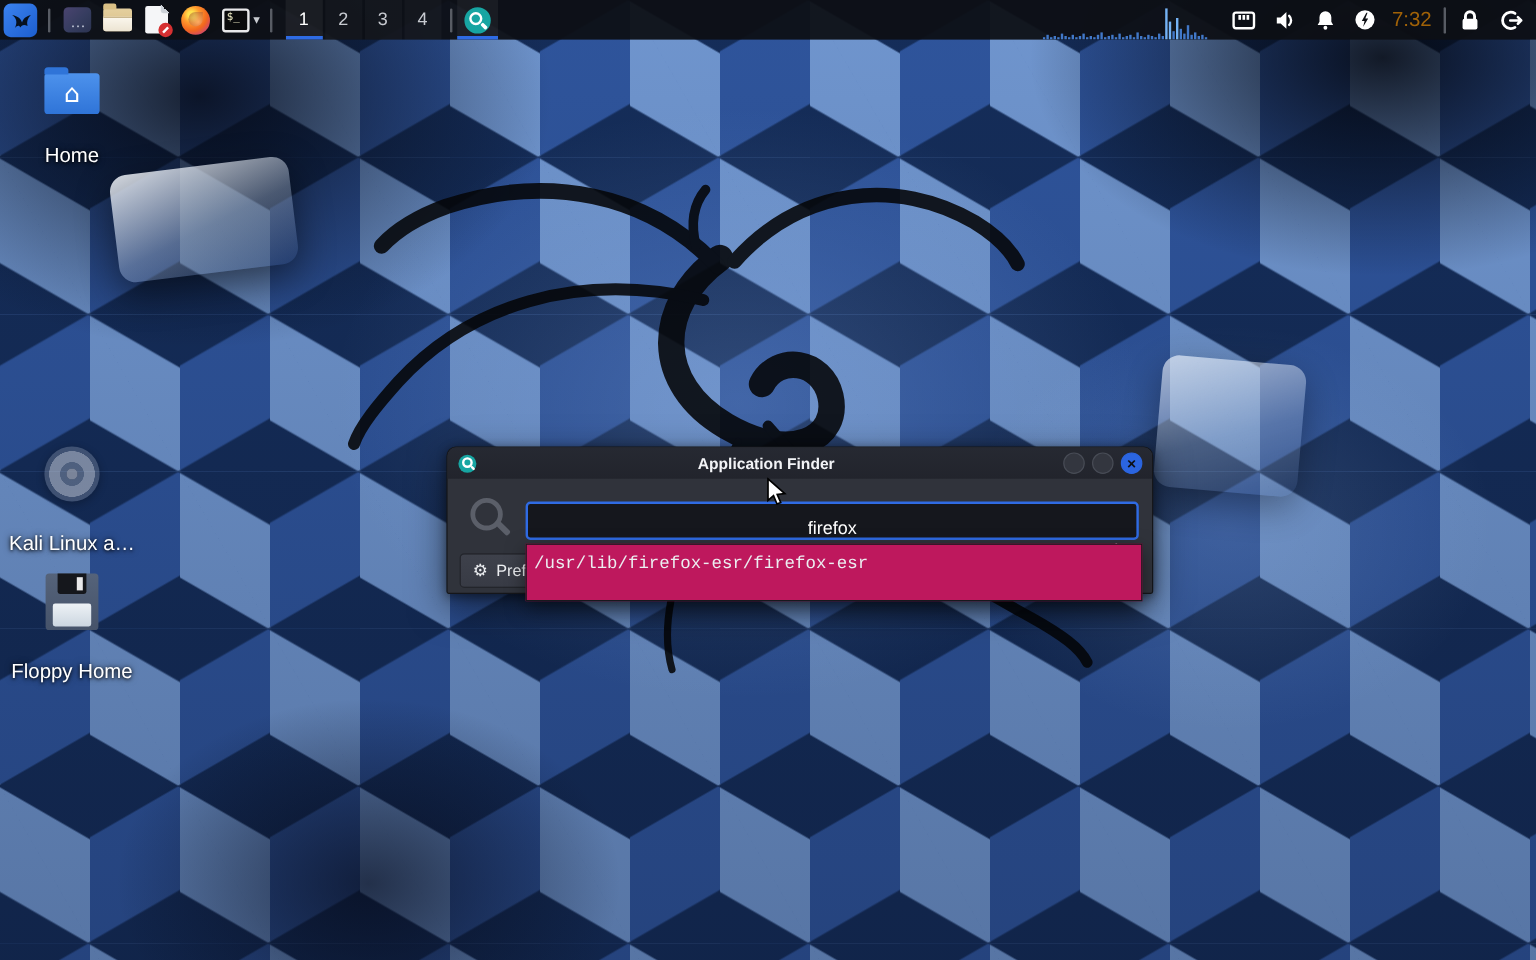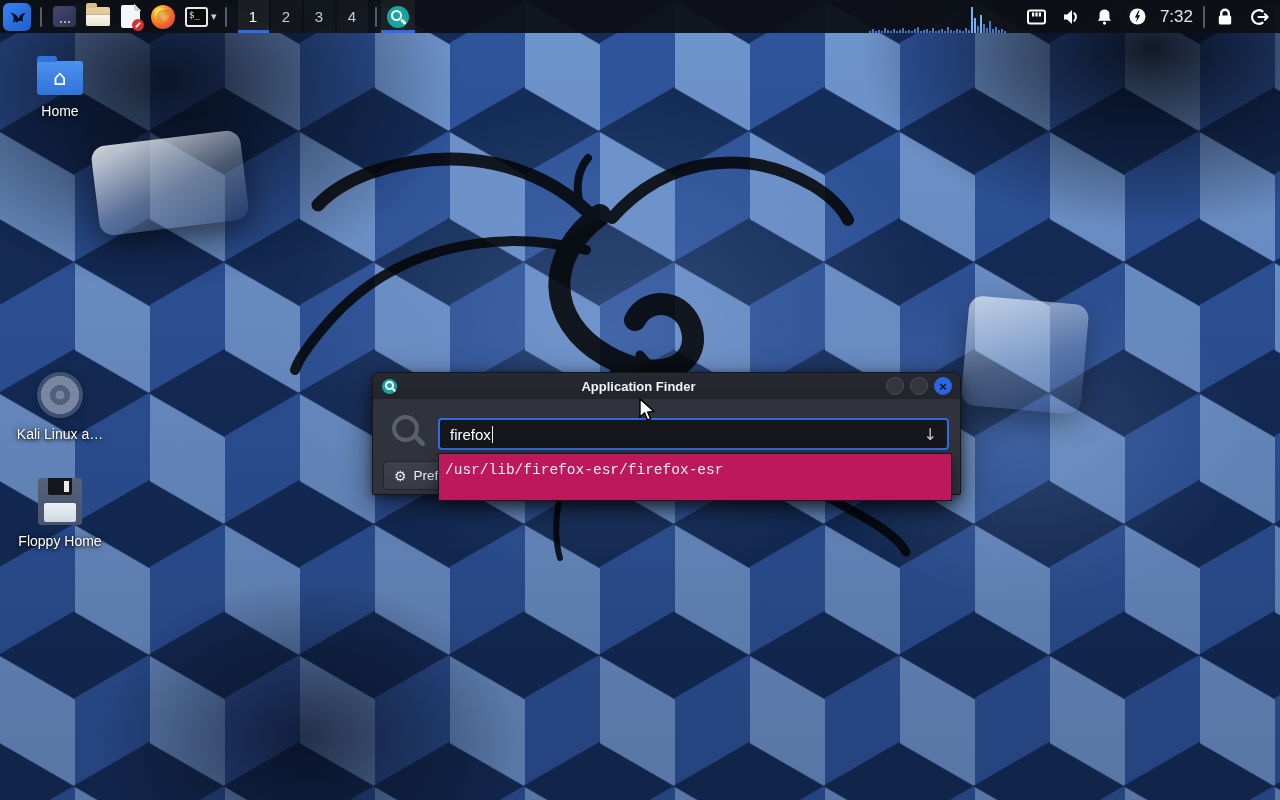--- a/index.html
+++ b/index.html
@@ -33,21 +33,21 @@
   .glass-cube {
     position:absolute; z-index:1; border-radius:14px; pointer-events:none;
     background:linear-gradient(160deg, rgba(245,248,252,.85), rgba(190,205,225,.35) 55%, rgba(40,60,100,.25));
     box-shadow:0 10px 30px rgba(0,0,0,.45);
   }
   #dragon { position:absolute; inset:0; z-index:1; pointer-events:none; }
 
   
   .dicon { position:absolute; left:0; width:120px; text-align:center; z-index:2; cursor:default; }
   .dicon .lbl {
-    margin-top:8px; font-size:14px; color:#fff;
+    margin-top:25px; font-size:17px; color:#fff;
     text-shadow:0 1px 3px rgba(0,0,0,.95), 0 0 6px rgba(0,0,0,.6);
   }
   .ic { display:block; margin:0 auto; position:relative; }
 
   .ic-home { width:46px; height:34px; margin-top:6px; background:linear-gradient(#4d92ec,#2f74d8); border-radius:3px; }
   .ic-home::before { content:""; position:absolute; top:-5px; left:0; width:20px; height:6px;
     background:#2f74d8; border-radius:3px 3px 0 0; }
   .ic-home .glyph { position:absolute; inset:0; display:flex; align-items:center; justify-content:center;
     font-family:"DejaVu Sans", sans-serif; color:#fff; font-size:21px; line-height:1; }
 
@@ -136,21 +136,21 @@
   .tealmag.small { width:15px; height:15px; }
   .tealmag.small::before { left:2.5px; top:2.5px; width:5px; height:5px; border-width:2px; }
   .tealmag.small::after { right:2.5px; bottom:2px; width:2px; height:4px; }
 
   
   .p-right { margin-left:auto; display:flex; align-items:center; height:100%; padding-right:4px; }
   .cpu { width:140px; height:33px; display:flex; align-items:flex-end; overflow:hidden; margin-right:10px; cursor:pointer; }
   .cpu i { flex:none; width:2px; margin-right:1px; background:#4178c8; }
   .cpu i.hi { background:#74b2f4; }
   .tray { display:flex; align-items:center; cursor:pointer; margin:0 7px; }
-  .clock { font-size:17px; color:#e5e5e5; margin:0 10px 0 6px; cursor:pointer; }
+  .clock { font-size:17px; color:#a16207; margin:0 10px 0 6px; cursor:pointer; }
 
   
   #win { position:absolute; left:352px; top:372px; width:589px; height:123px; z-index:20;
     background:#30333b; border:1px solid #15161a; border-radius:8px 8px 2px 2px;
     box-shadow:0 10px 30px rgba(0,0,0,.55), 0 2px 8px rgba(0,0,0,.4);margin-left:20px; }
   .titlebar { height:26px; background:linear-gradient(#262932,#22242c); border-radius:7px 7px 0 0;
     display:flex; align-items:center; padding:0 8px 0 9px; }
   .title { flex:1; text-align:center; font-size:13px; font-weight:bold; color:#f2f3f6;
     white-space:nowrap; overflow:hidden; }
   .wbtn { width:18px; height:18px; border-radius:50%; margin-left:6px; flex:none; cursor:pointer;
@@ -161,21 +161,21 @@
   .bigmag { position:absolute; left:370px; top:41px; width:34px; height:34px; }
   .bigmag::before { content:""; position:absolute; left:1px; top:1px; width:19px; height:19px;
     border:4.5px solid #5b5f69; border-radius:50%; }
   .bigmag::after { content:""; position:absolute; right:3px; bottom:1px; width:5px; height:13px;
     background:#5b5f69; transform:rotate(-45deg); border-radius:2px; }
   
   .bigmag { left:18px; top:41px; }
 
   .search-box { position:absolute; left:65px; top:45px; width:511px; height:32px;
     background:#15171d; border:2px solid #2f6be4; border-radius:4px;
-    display:flex; align-items:center; padding:12px 10px; cursor:text; }
+    display:flex; align-items:center; padding:12px 10px; cursor:text;flex-direction:column; }
   .search-text { font-size:15px; color:#fff; }
   .caret { display:inline-block; width:1.5px; height:17px; background:#eceef2; margin-left:1px; }
   .dd-arrow { margin-left:auto; color:#c3c6cc; font-family:"DejaVu Sans", sans-serif; font-size:16px; }
 
   .prefs-btn { position:absolute; left:10px; top:88px; height:29px; width:116px;
     background:linear-gradient(#3e414b,#383b45); border:1px solid #23252b; border-radius:4px;
     display:flex; align-items:center; padding:0 10px; color:#eceef1; font-size:13.5px;
     white-space:nowrap; overflow:hidden; cursor:pointer; z-index:1; }
   .gear { font-family:"DejaVu Sans", sans-serif; font-size:14px; margin-right:7px; }
 

